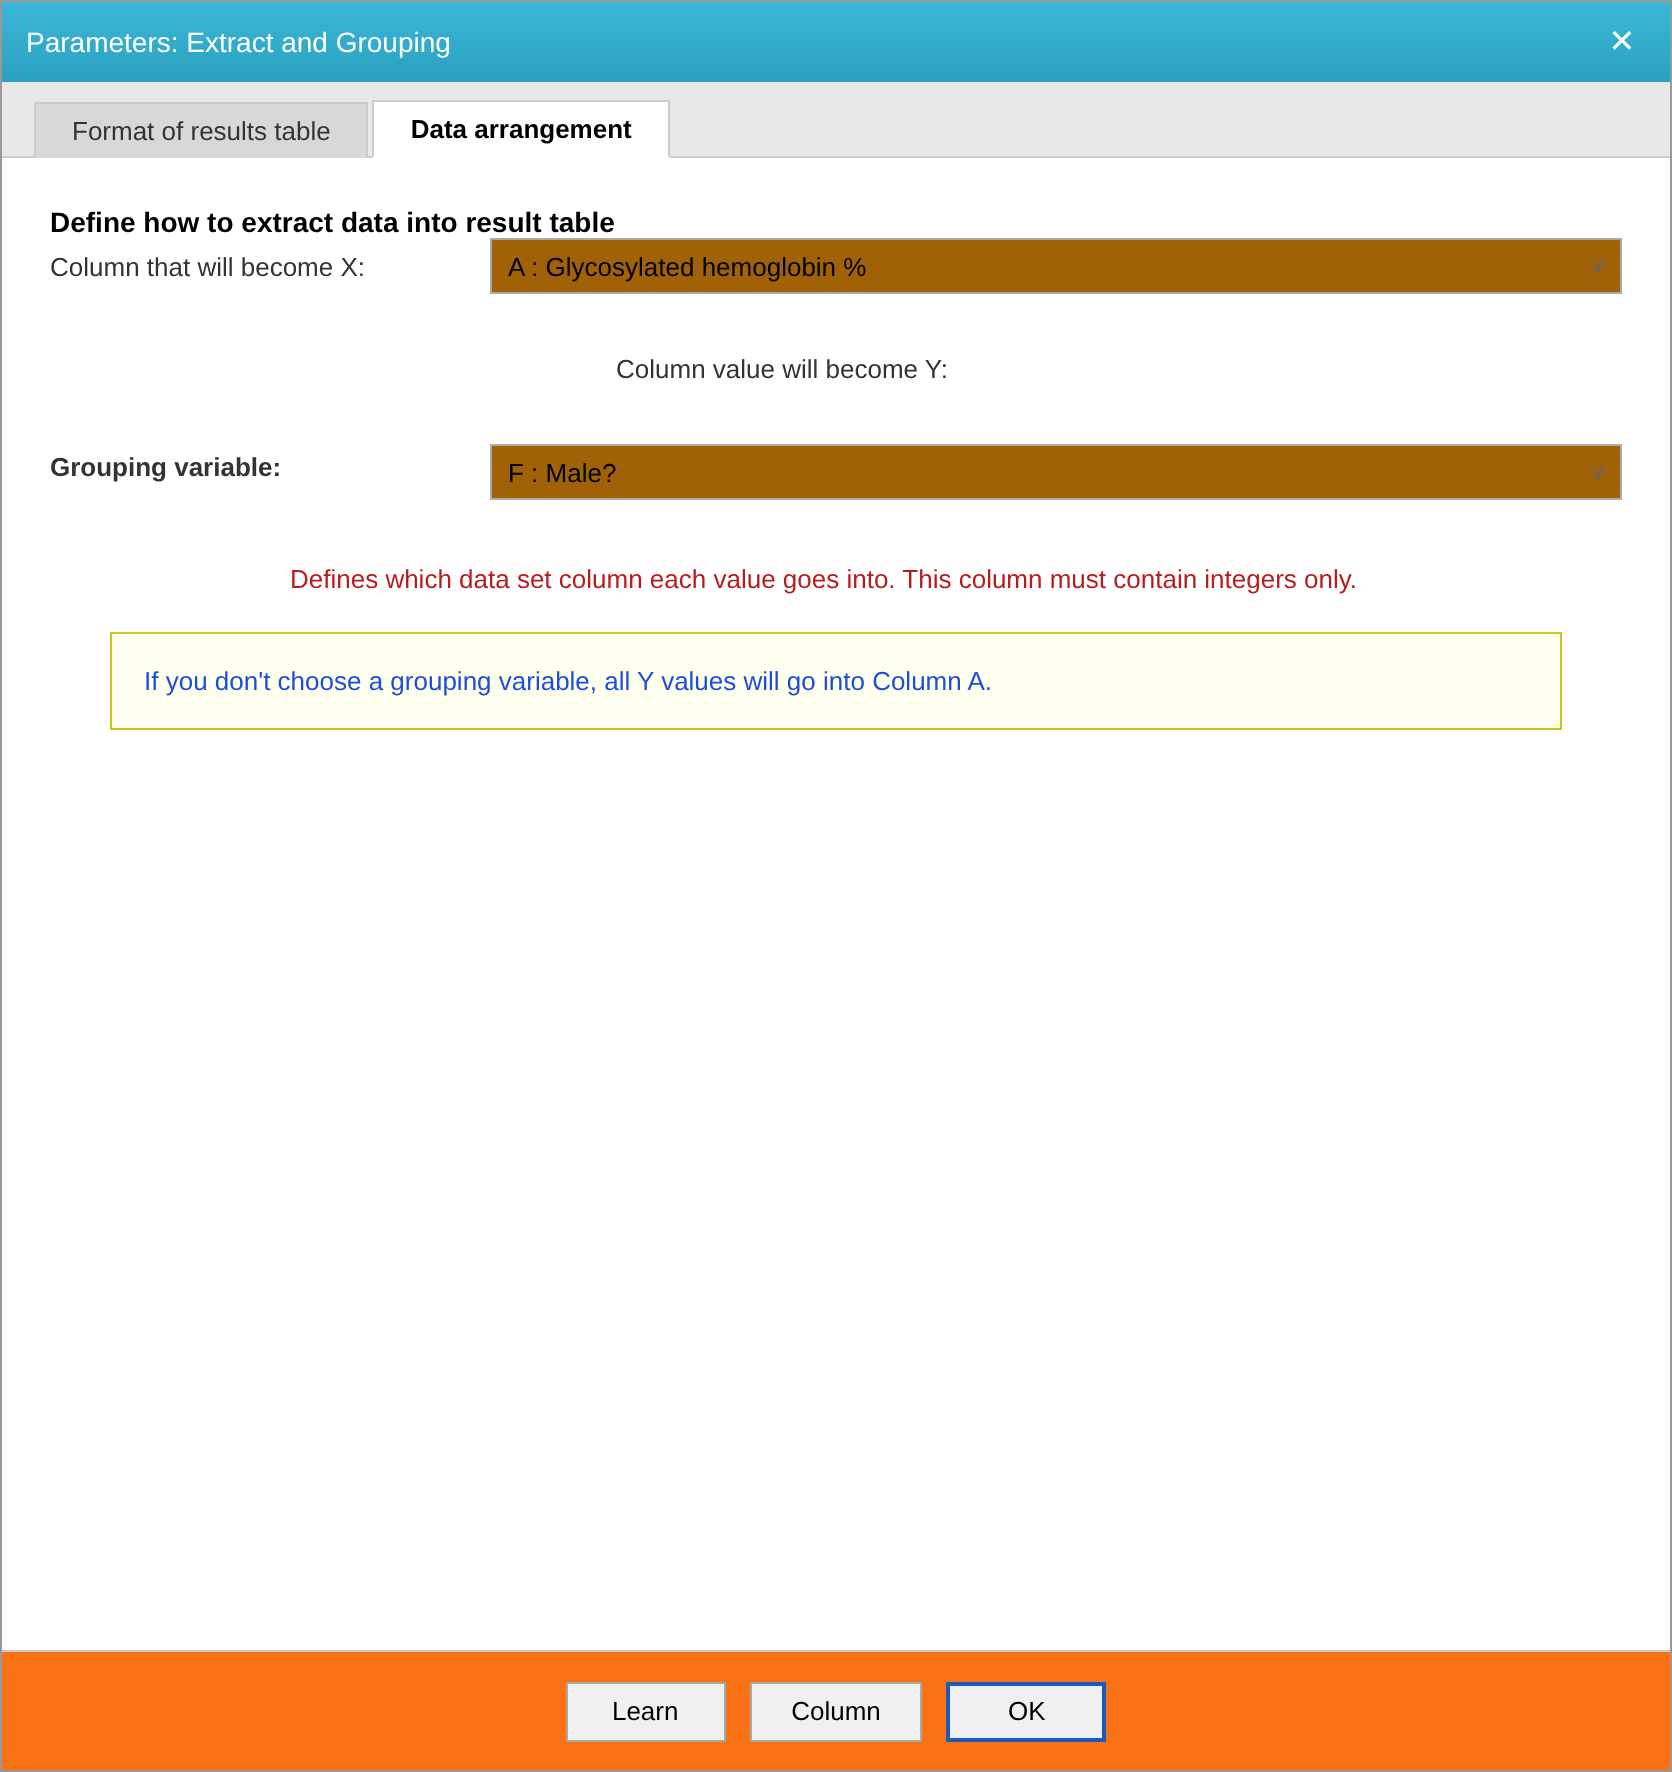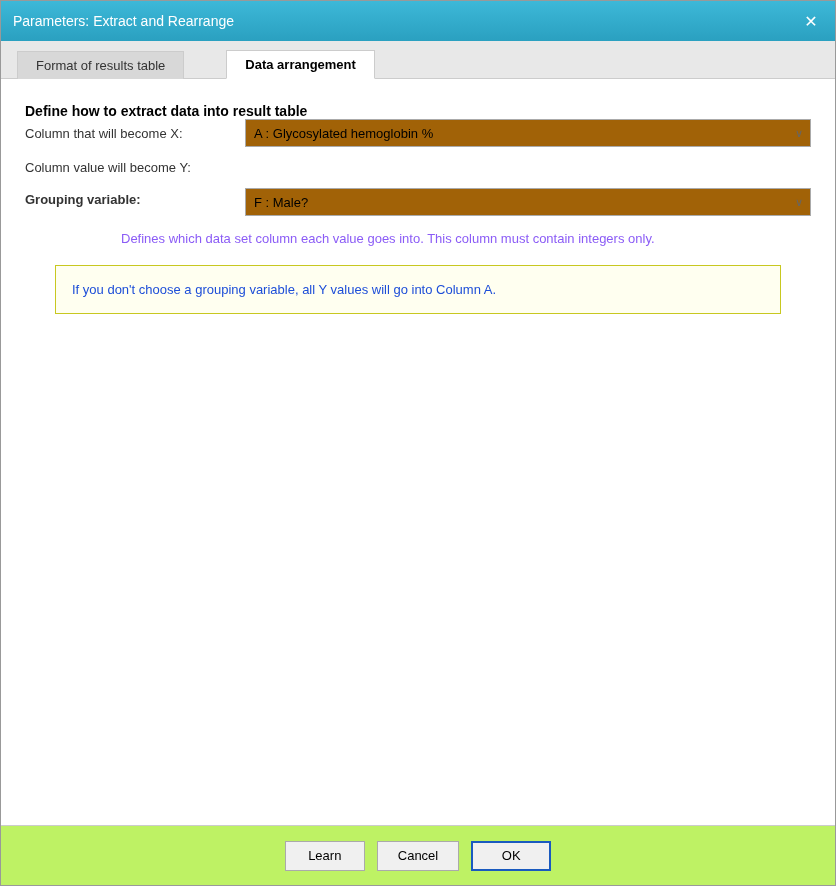--- a/index.html
+++ b/index.html
@@ -58,21 +58,20 @@
     }
 
     .tabs-bar {
       background: #e8e8e8;
       display: flex;
       align-items: flex-end;
       padding: 0 16px;
       padding-top: 8px;
       border-bottom: 1px solid #ccc;
       flex-shrink: 0;
-      gap: 40px;
     }
 
     .tab {
       padding: 6px 18px;
       font-size: 13px;
       cursor: pointer;
       border: 1px solid #ccc;
       border-bottom: none;
       margin-right: 2px;
       background: #d8d8d8;
@@ -98,21 +97,22 @@
 
     .section-title {
       font-size: 14px;
       font-weight: bold;
       color: #000;
     }
 
     .form-group {
       display: flex;
       align-items: center;
-      margin-bottom: 13px;
+      margin-bottom: 30px;
+      justify-content: center;
     }
 
     .form-label {
       font-size: 13px;
       color: #333;
       width: 220px;
       flex-shrink: 0;
     }
 
     .select-wrapper {
@@ -138,39 +138,39 @@
       right: 8px;
       top: 50%;
       transform: translateY(-50%);
       font-size: 11px;
       color: #666;
       pointer-events: none;
     }
 
     .info-text {
       font-size: 13px;
-      color: #8b5cf6;
-      margin-left: 96px;
+      color: #b91c1c;
+      margin-left: 120px;
       margin-bottom: 16px;
       line-height: 1.5;
     }
 
     .info-box {
       margin-left: 30px;
       margin-right: 30px;
       border: 1px solid #c8c820;
       background: #fffff0;
       padding: 14px 16px;
       font-size: 13px;
       color: #1d4ed8;
       line-height: 1.5;
     }
 
     .footer {
-      background: #bef264;
+      background: #f97316;
       border-top: 1px solid #ccc;
       padding: 12px 20px;
       display: flex;
       justify-content: center;
       align-items: center;
       gap: 12px;
       flex-shrink: 0;
       height: 60px;
     }
 
@@ -203,21 +203,21 @@
       padding-top: 4px;
       font-weight: bold;
     }
   </style>
 </head>
 <body>
 
 <div class="dialog">
 
   <div class="title-bar">
-    <span class="title-bar-title">Parameters: Extract and Rearrange</span>
+    <span class="title-bar-title">Parameters: Extract and Grouping</span>
     <button class="close-btn">✕</button>
   </div>
 
   <div class="tabs-bar">
     <div class="tab">
       <span>Format of results table</span>
     </div>
     <div class="tab active">
       <span>Data arrangement</span>
     </div>
@@ -254,17 +254,17 @@
     </div>
 
     <div class="info-text">Defines which data set column each value goes into. This column must contain integers only.</div>
 
     <div class="info-box">If you don't choose a grouping variable, all Y values will go into Column A.</div>
 
   </div>
 
   <div class="footer">
     <button class="btn">Learn</button>
-    <button class="btn">Cancel</button>
+    <button class="btn">Column</button>
     <button class="btn btn-ok">OK</button>
   </div>
 
 </div>
 
 </body></html>

